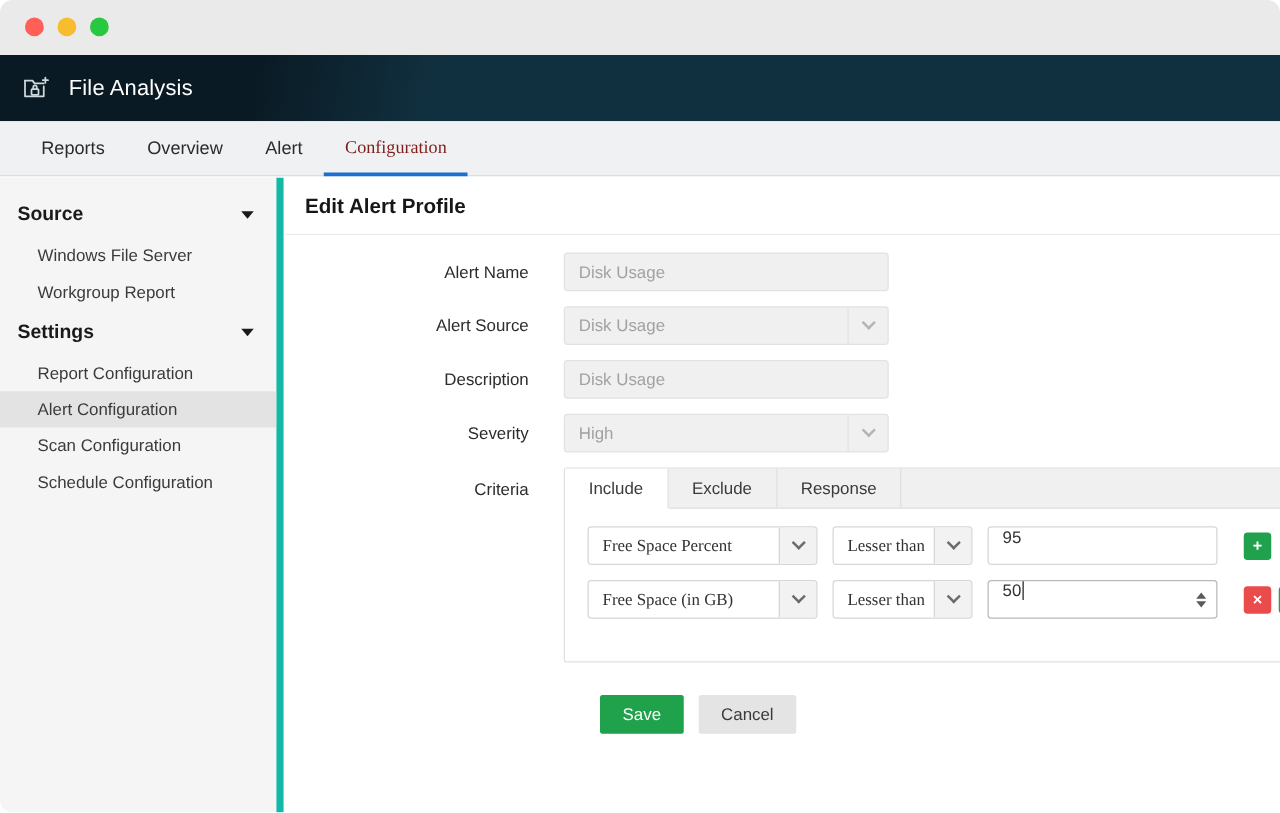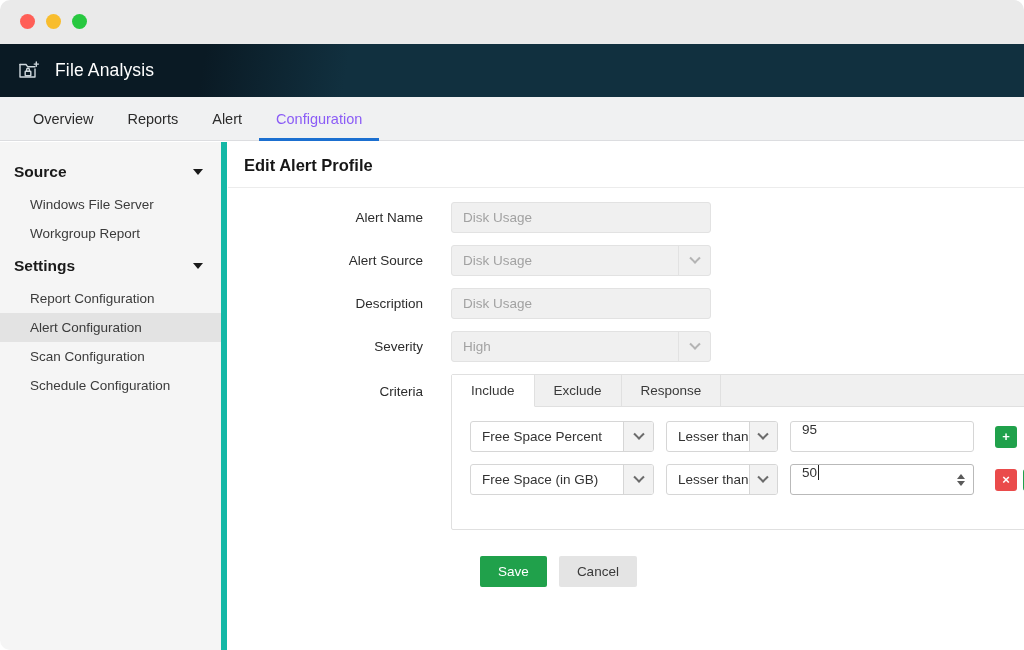--- a/index.html
+++ b/index.html
@@ -79,21 +79,21 @@
   .nav-tab {
     display: flex;
     align-items: center;
     padding: 0 17px;
     font-size: 14.5px;
     color: #2b2b2b;
     cursor: pointer;
     position: relative;
     white-space: nowrap;
   }
-  .nav-tab.active { color: #8b5cf6; }
+  .nav-tab.active { color: #7f1d1d; font-family: Liberation Serif, serif; }
   .nav-tab.active::after {
     content: "";
     position: absolute;
     left: 0; right: 0; bottom: -1px;
     height: 3px;
     background: #1b6fd0;
   }
 
   
   #sidebar {
@@ -240,20 +240,21 @@
   }
   .select-box {
     height: 31px;
     border: 1px solid #d6d6d6;
     border-radius: 3px;
     background: #ffffff;
     display: flex;
     align-items: center;
     position: relative;
     overflow: hidden;
+    font-family: Liberation Serif, serif;
   }
   .select-box .sel-text {
     padding-left: 11px;
     font-size: 13.5px;
     color: #333;
     flex: 1;
     white-space: nowrap;
   }
   .select-box .sel-arrow {
     width: 30px;
@@ -361,22 +362,22 @@
       <path d="M3 5.5h6l1.6 2.2H18"></path>
       <path d="M3 5.5v12.5h15V10"></path>
       <rect x="8.2" y="12.2" width="5.6" height="4.6" rx="0.6"></rect>
       <path d="M9.6 12.2v-1.5a1.4 1.4 0 0 1 2.8 0v1.5"></path>
       <path d="M19.3 3v4.2M17.2 5.1h4.2"></path>
     </svg>
     <div id="app-title">File Analysis</div>
   </div>
 
   <div id="nav-bar">
+    <div class="nav-tab">Reports</div>
     <div class="nav-tab">Overview</div>
-    <div class="nav-tab">Reports</div>
     <div class="nav-tab">Alert</div>
     <div class="nav-tab active">Configuration</div>
   </div>
 
   <div id="sidebar">
 
     <div class="side-group">
       <span class="side-group-label">Source</span>
       <span class="caret"></span>
     </div>

